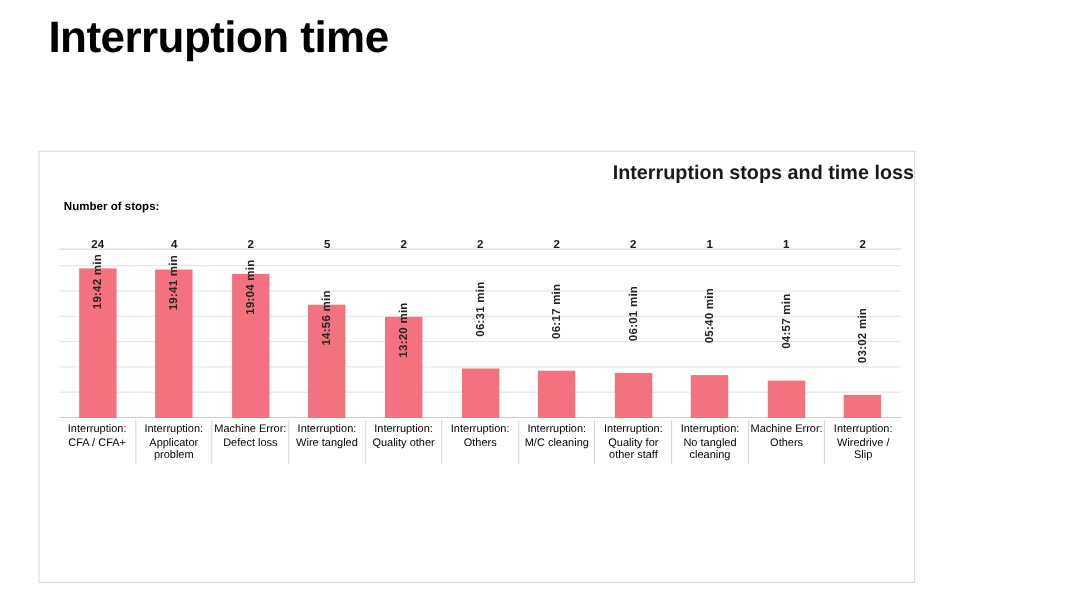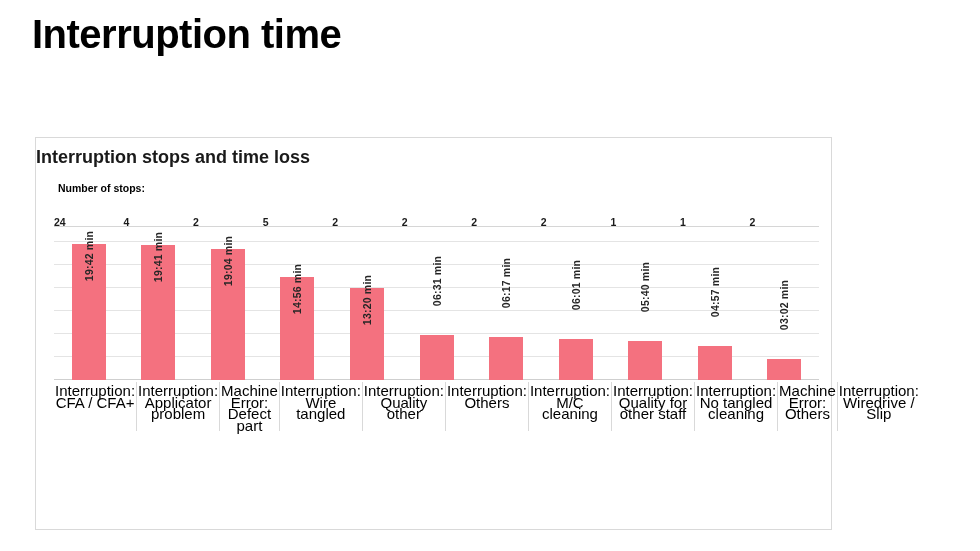--- a/index.html
+++ b/index.html
@@ -12,21 +12,21 @@
     height: 551px;
     font-family: "Liberation Sans", sans-serif;
     color: #000000;
     position: relative;
     overflow: hidden;
   }
 
   
   #slide-title {
     position: absolute;
-    left: 32px;
+    left: 44px;
     top: 8px;
     font-size: 40px;
     font-weight: bold;
     letter-spacing: -0.5px;
     line-height: 52px;
     color: #000000;
     white-space: nowrap;
   }
 
   
@@ -39,21 +39,21 @@
     border: 1px solid #d9d9d9;
     background: #ffffff;
     box-sizing: border-box;
   }
 
   #chart-title {
     position: absolute;
     left: 0;
     top: 9px;
     width: 100%;
-    text-align: left;
+    text-align: right;
     font-size: 18px;
     font-weight: bold;
     color: #1a1a1a;
   }
 
   #stops-caption {
     position: absolute;
     left: 22px;
     top: 44px;
     font-size: 10.5px;
@@ -66,21 +66,21 @@
   #stops-row {
     position: absolute;
     left: 18px;
     top: 76px;
     width: 765px;
     height: 16px;
     display: flex;
   }
   #stops-row .stop-cell {
     flex: 1 1 0;
-    text-align: left;
+    text-align: center;
     font-size: 10.5px;
     font-weight: bold;
     color: #1a1a1a;
     line-height: 16px;
   }
   #stops-axis-line {
     position: absolute;
     left: 18px;
     top: 88px;
     width: 765px;
@@ -155,21 +155,21 @@
   #cat-row {
     position: absolute;
     left: 18px;
     top: 244px;
     width: 765px;
     display: flex;
   }
   .cat-cell {
     flex: 1 1 0;
     text-align: center;
-    font-size: 15px;
+    font-size: 10px;
     line-height: 11.5px;
     color: #000000;
     padding: 3px 1px 0 1px;
     border-left: 1px solid #d9d9d9;
     box-sizing: border-box;
     min-height: 40px;
   }
   .cat-cell:first-child { border-left: none; }
 </style>
 </head>
@@ -270,21 +270,21 @@
         <div>Interruption:</div>
         <div>CFA / CFA+</div>
       </div>
       <div class="cat-cell">
         <div>Interruption:</div>
         <div>Applicator</div>
         <div>problem</div>
       </div>
       <div class="cat-cell">
         <div>Machine Error:</div>
-        <div>Defect part</div>
+        <div>Defect loss</div>
       </div>
       <div class="cat-cell">
         <div>Interruption:</div>
         <div>Wire tangled</div>
       </div>
       <div class="cat-cell">
         <div>Interruption:</div>
         <div>Quality other</div>
       </div>
       <div class="cat-cell">

